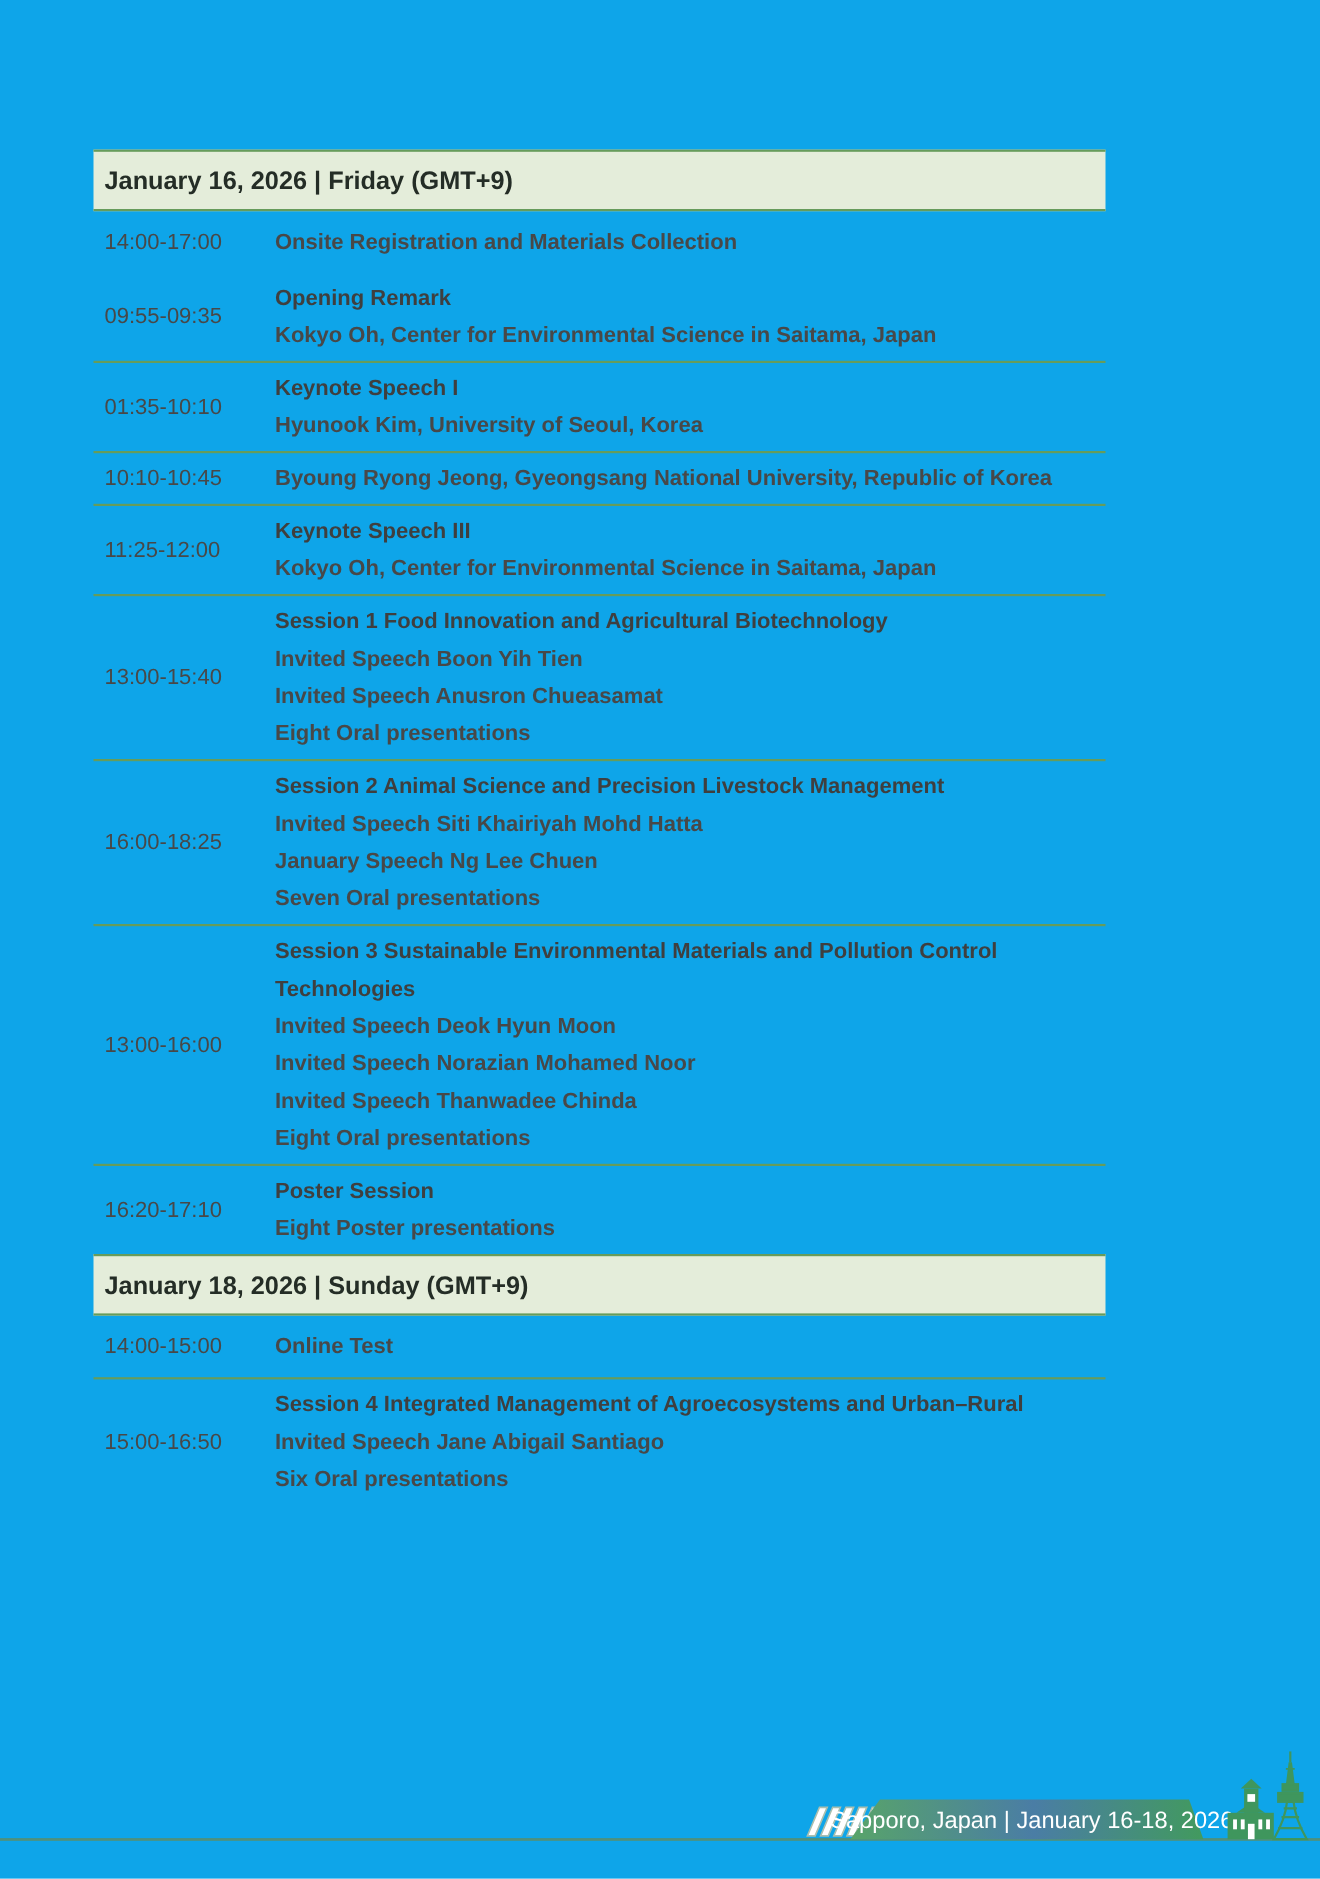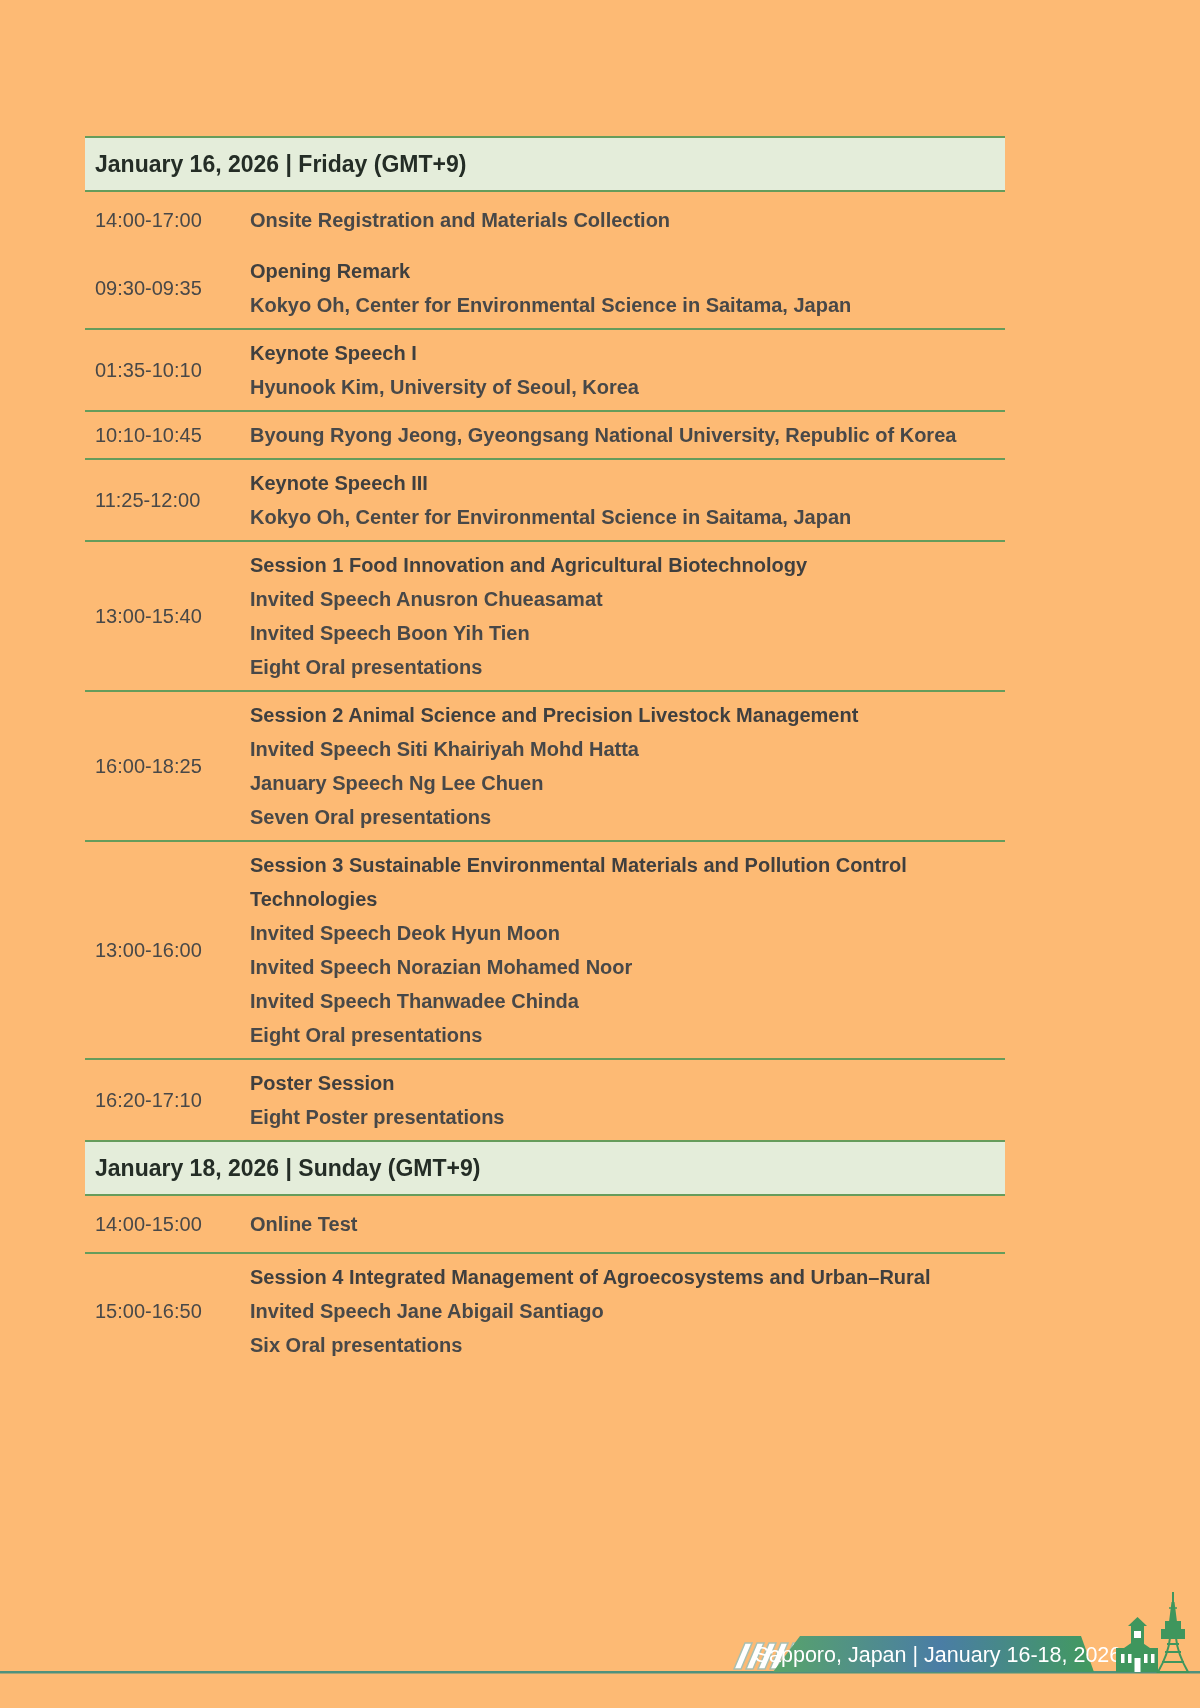--- a/index.html
+++ b/index.html
@@ -1,17 +1,17 @@
 <!DOCTYPE html>
 <html><head>
 <meta charset="utf-8">
 <style>
   html,body{margin:0;padding:0;background:#ffffff;}
   .page{
-    position:relative;width:1200px;height:1708px;background:#fdba74;overflow:hidden;
+    position:relative;width:1200px;height:1708px;background:#0ea5e9;overflow:hidden;
     font-family:"Liberation Sans",sans-serif;color:#484848;
   }
   .table{
     position:absolute;left:85px;top:136px;width:920px;
   }
   .day-header{
     background:#e4edda;
     border-top:2px solid #669c5b;
     border-bottom:2px solid #669c5b;
     padding:11px 0 11px 10px;
@@ -46,21 +46,21 @@
         <div class="day-header">January 16, 2026 | Friday (GMT+9)</div>
         <div class="row single">
           <div class="time">14:00-17:00</div>
           <div class="content">
             <div class="line">Onsite Registration and Materials Collection</div>
           </div>
         </div>
       </section>
       <section class="day-section">
         <div class="row">
-          <div class="time">09:30-09:35</div>
+          <div class="time">09:55-09:35</div>
           <div class="content">
             <div class="line bold">Opening Remark</div>
             <div class="line">Kokyo Oh, Center for Environmental Science in Saitama, Japan</div>
           </div>
         </div>
         <div class="row">
           <div class="time">01:35-10:10</div>
           <div class="content">
             <div class="line bold">Keynote Speech I</div>
             <div class="line">Hyunook Kim, University of Seoul, Korea</div>
@@ -76,22 +76,22 @@
           <div class="time">11:25-12:00</div>
           <div class="content">
             <div class="line bold">Keynote Speech III</div>
             <div class="line">Kokyo Oh, Center for Environmental Science in Saitama, Japan</div>
           </div>
         </div>
         <div class="row">
           <div class="time">13:00-15:40</div>
           <div class="content">
             <div class="line bold">Session 1 Food Innovation and Agricultural Biotechnology</div>
+            <div class="line">Invited Speech Boon Yih Tien</div>
             <div class="line">Invited Speech Anusron Chueasamat</div>
-            <div class="line">Invited Speech Boon Yih Tien</div>
             <div class="line">Eight Oral presentations</div>
           </div>
         </div>
         <div class="row">
           <div class="time">16:00-18:25</div>
           <div class="content">
             <div class="line bold">Session 2 Animal Science and Precision Livestock Management</div>
             <div class="line">Invited Speech Siti Khairiyah Mohd Hatta</div>
             <div class="line">January Speech Ng Lee Chuen</div>
             <div class="line">Seven Oral presentations</div>

